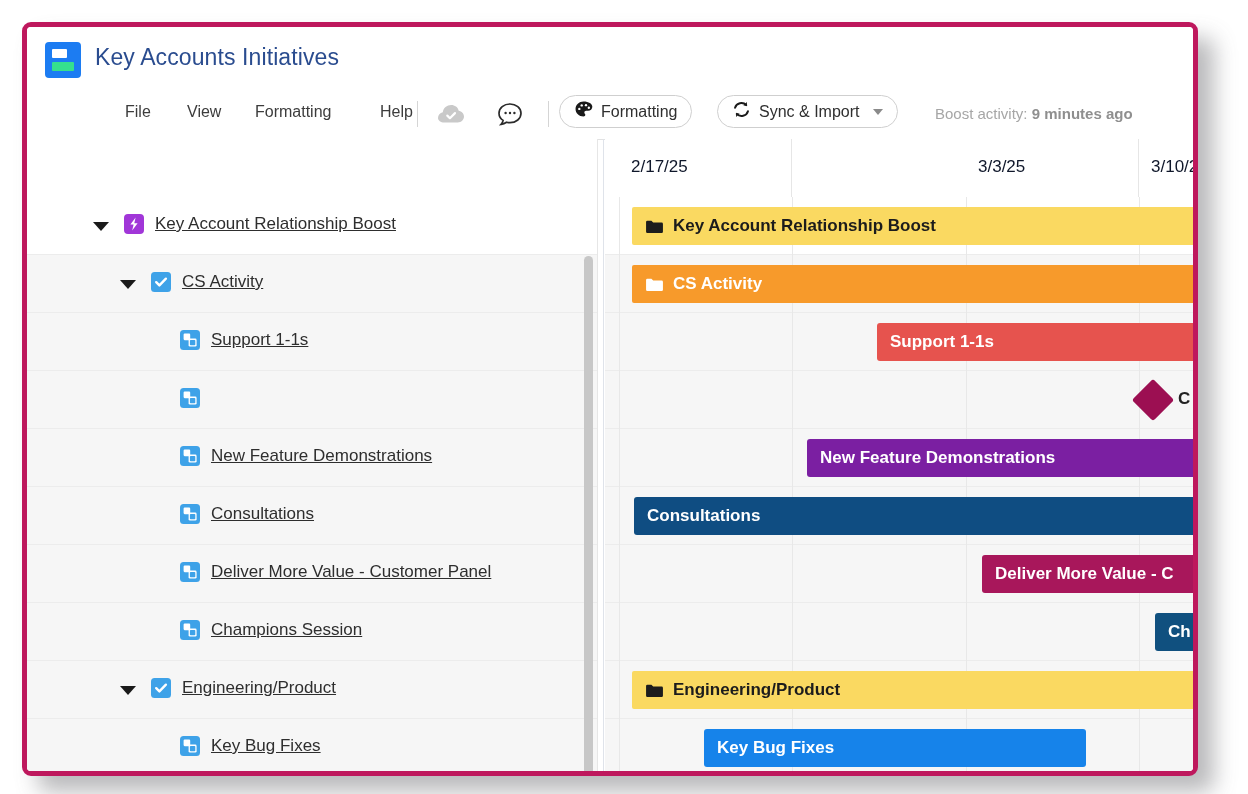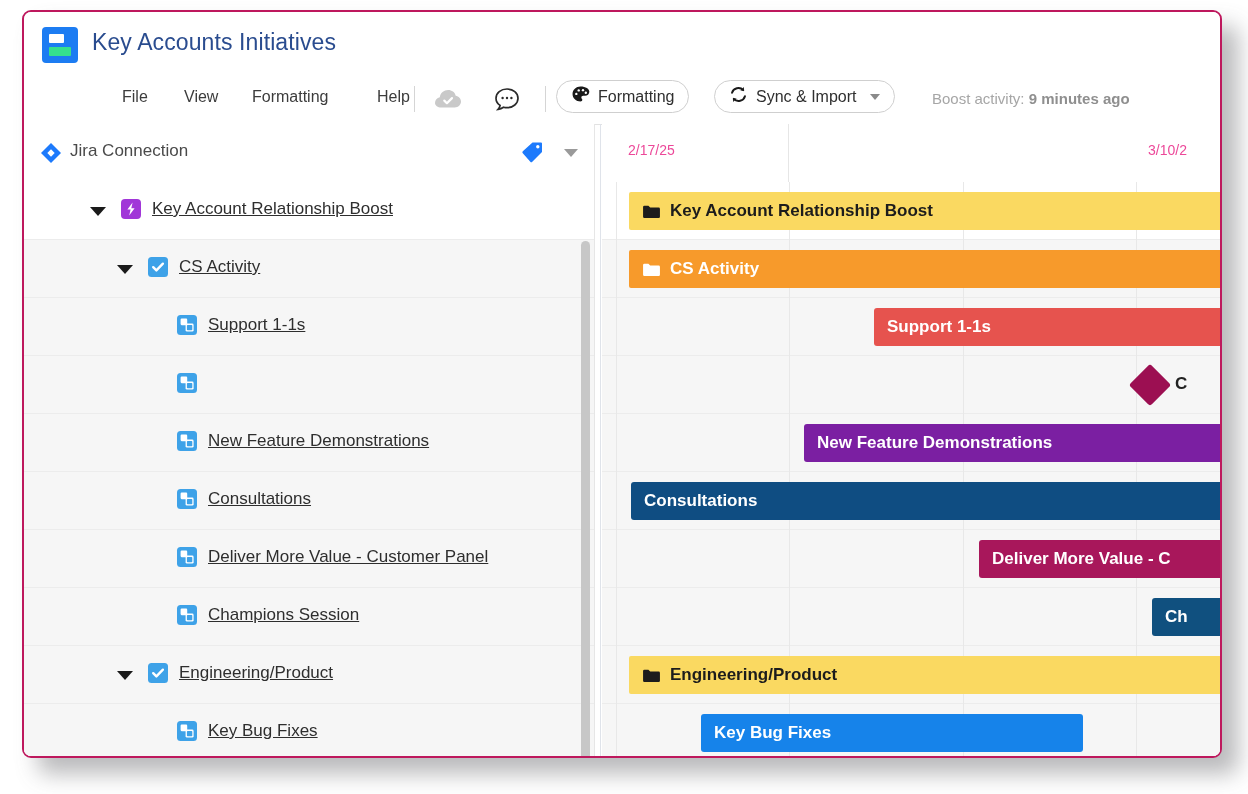--- a/index.html
+++ b/index.html
@@ -6,25 +6,24 @@
   html,body{margin:0;padding:0;}
   body{
     width:1248px;height:794px;overflow:hidden;background:#ffffff;
     font-family:"Liberation Sans","DejaVu Sans",sans-serif;
     -webkit-font-smoothing:antialiased;
   }
   #stage{position:relative;width:1248px;height:794px;background:#ffffff;overflow:hidden;}
 
   
   #window{
-    position:absolute;left:22px;top:10px;width:1166px;height:744px;
-    background:#ffffff;border:2px solid #be185d;border-radius:9px;
+    position:absolute;left:22px;top:22px;width:1166px;height:744px;
+    background:#ffffff;border:5px solid #be185d;border-radius:9px;
     box-shadow:16px 16px 22px rgba(90,90,95,.42);
     overflow:hidden;
-    padding-left:30px;
   }
 
   
   .titlebar{position:absolute;left:0;top:0;width:100%;height:62px;background:#fff;}
   .logo{
     position:absolute;left:18px;top:15px;width:36px;height:36px;border-radius:4px;
     background:#1c7cf2;
   }
   .logo .b1{position:absolute;left:7px;top:7px;width:15px;height:9px;background:#ffffff;border-radius:1px;}
   .logo .b2{position:absolute;left:7px;top:20px;width:22px;height:9px;background:#35e08e;border-radius:1px;}
@@ -78,21 +77,21 @@
   .twisty{position:absolute;top:25px;width:0;height:0;
     border-left:8px solid transparent;border-right:8px solid transparent;border-top:9px solid #1a1a1a;}
   .titem{position:absolute;top:16px;display:flex;align-items:center;gap:10px;}
   .ticon{width:22px;height:22px;flex:0 0 22px;}
   .tlabel{font-size:17px;color:#2e2e2e;text-decoration:underline;white-space:nowrap;cursor:pointer;}
 
   
   .datehdr{position:absolute;left:0;top:0;width:100%;height:58px;background:#fff;
     border-bottom:1px solid #e2e2e2;}
   .datecell{position:absolute;top:0;height:58px;border-right:1px solid #e6e6e6;box-sizing:border-box;}
-  .datecell span{position:absolute;left:12px;top:18px;font-size:14px;color:#ec4899;white-space:nowrap;}
+  .datecell span{position:absolute;left:12px;top:18px;font-size:17px;color:#0f172a;white-space:nowrap;}
 
   .ganttbody{position:absolute;left:0;top:58px;right:0;bottom:0;overflow:hidden;}
   .gridcol{position:absolute;top:0;bottom:0;width:1px;background:#e8e8e8;}
   .ganttrow{position:absolute;left:0;right:0;height:58px;border-bottom:1px solid #ececec;
     box-sizing:border-box;}
   .ganttrow.white{background:#ffffff;}
   .ganttrow.gray{background:#f6f6f6;}
 
   .bar{position:absolute;top:10px;height:38px;border-radius:3px;display:flex;align-items:center;
     gap:9px;padding-left:13px;box-sizing:border-box;overflow:hidden;cursor:default;}
@@ -168,36 +167,20 @@
         <span class="caret"></span>
       </div>
 
       <div class="lastact">
         <span>Boost activity:</span>
         <b>9 minutes ago</b>
       </div>
     </div>
 
     <div class="leftpane">
-      <div class="connrow">
-        <span class="jiraicon">
-          <svg viewBox="0 0 22 22" width="22" height="22">
-            <path d="M11 1l10 10-10 10L1 11z" fill="#1d7afc"></path>
-            <path d="M11 7.3l3.7 3.7L11 14.7 7.3 11z" fill="#ffffff"></path>
-          </svg>
-        </span>
-        <span class="conntext">Jira Connection</span>
-        <span class="tagicon">
-          <svg viewBox="0 0 22 22" width="22" height="22">
-            <path d="M11.5 1.5H20a1 1 0 0 1 1 1V11l-9.7 9.7a1.4 1.4 0 0 1-2 0L1.8 12.2a1.4 1.4 0 0 1 0-2z" fill="#1d7afc"></path>
-            <circle cx="16.8" cy="5.8" r="1.7" fill="#ffffff"></circle>
-          </svg>
-        </span>
-        <span class="conncaret"></span>
-      </div>
       <div id="tree">
           <div class="treerow white" style="top: 58px;">
             <div class="twisty" style="left: 66px;"></div>
             <div class="titem" style="left: 96px;">
               <svg viewBox="0 0 22 22" width="22" height="22" class="ticon">
                 <rect x="1" y="1" width="20" height="20" rx="4" fill="#a136d8"></rect>
                 <path d="M12.6 4.5L7.4 11.6h3.2l-1.4 5.9 5.4-7.3h-3.3z" fill="#ffffff"></path>
               </svg>
               <span class="tlabel">Key Account Relationship Boost</span>
             </div>
@@ -302,20 +285,23 @@
       <div class="scrollthumb"></div>
     </div>
 
     <div class="splitline"></div>
     <div class="splitline2"></div>
 
     <div class="rightpane">
       <div class="datehdr" id="datehdr">
           <div class="datecell" style="left: 14px; width: 173px;">
             <span>2/17/25</span>
+          </div>
+          <div class="datecell" style="left: 361px; width: 173px;">
+            <span>3/3/25</span>
           </div>
           <div class="datecell" style="left: 534px; width: 173px;">
             <span>3/10/2</span>
           </div>
         </div>
       <div class="ganttbody" id="ganttbody">
           <div class="ganttrow white" style="top: 0px;"></div>
           <div class="ganttrow gray" style="top: 58px;"></div>
           <div class="ganttrow gray" style="top: 116px;"></div>
           <div class="ganttrow gray" style="top: 174px;"></div>

